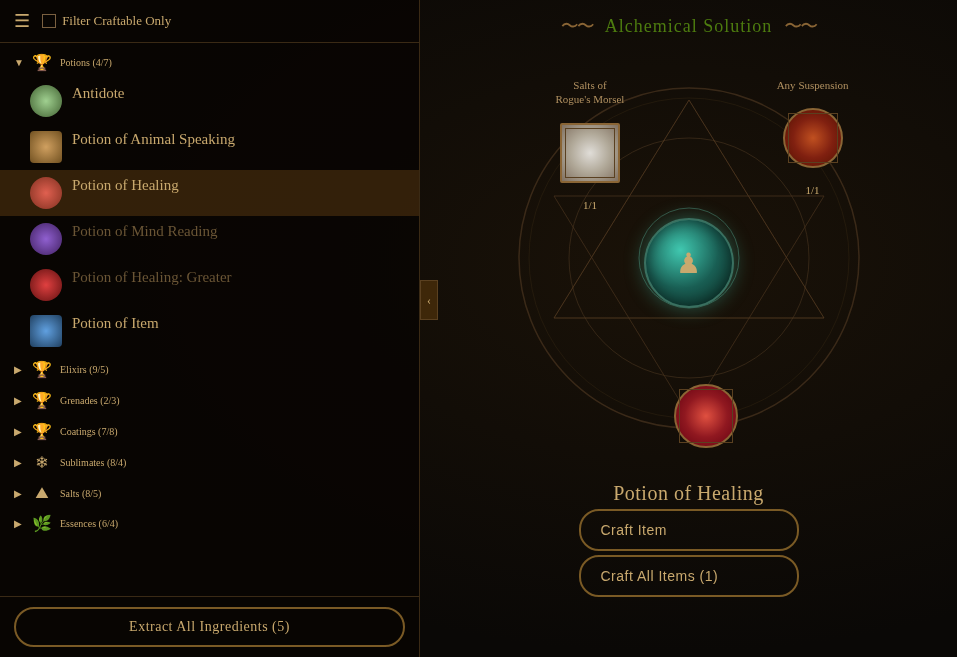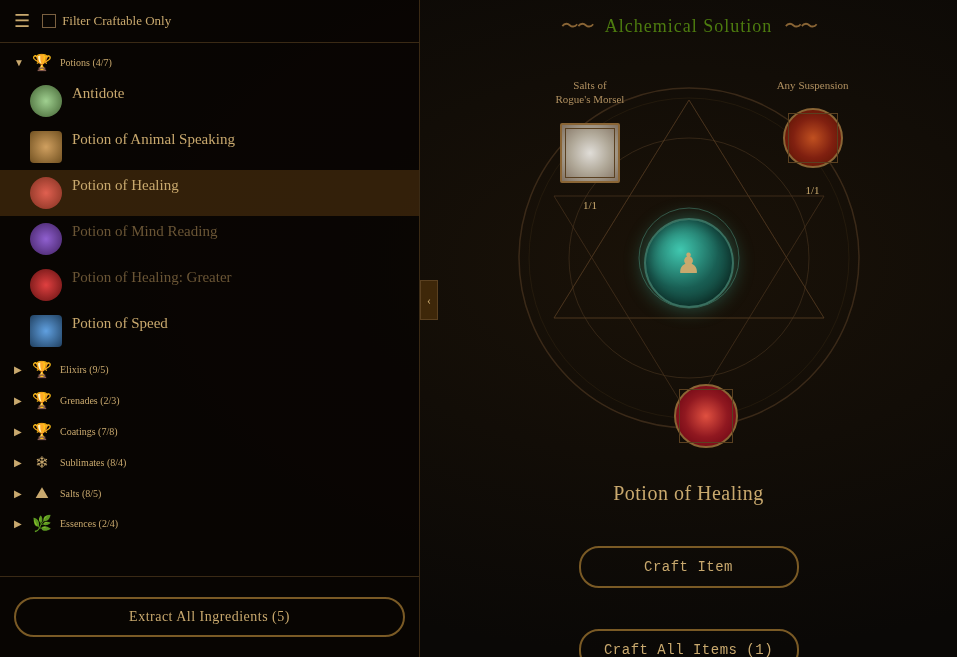--- a/index.html
+++ b/index.html
@@ -140,21 +140,21 @@
       flex-shrink: 0;
     }
 
     .item-label {
       font-size: 15px;
       color: #c9a96e;
     }
 
     
     .bottom-bar {
-      padding: 20px 14px;
+      padding: 10px 14px;
       border-top: 1px solid #3a2a15;
     }
 
     .extract-btn {
       width: 100%;
       padding: 10px;
       background: transparent;
       border: 2px solid #7a5a25;
       border-radius: 20px;
       color: #c9a96e;
@@ -310,26 +310,25 @@
       padding-top: 4px;
     }
 
     .craft-btn {
       width: 220px;
       padding: 11px 20px;
       background: transparent;
       border: 2px solid #7a5a25;
       border-radius: 20px;
       color: #c9a96e;
-      font-family: Liberation Mono, monospace;
+      font-family: Liberation Sans, sans-serif;
       font-size: 14px;
       cursor: pointer;
-      text-align: center;
+      text-align: left;
       letter-spacing: 0.5px;
-      margin-top: 37px;
     }
 
     
     .scroll-btn {
       position: absolute;
       left: 424px;
       top: 50%;
       transform: translateY(-50%);
       width: 18px;
       height: 40px;
@@ -408,21 +407,21 @@
       <span class="item-label">Potion of Mind Reading</span>
     </div>
 
     <div class="item-row disabled">
       <div class="item-icon icon-healing-greater"></div>
       <span class="item-label">Potion of Healing: Greater</span>
     </div>
 
     <div class="item-row">
       <div class="item-icon icon-speed"></div>
-      <span class="item-label">Potion of Speed</span>
+      <span class="item-label">Potion of Item</span>
     </div>
 
     <div class="category-row">
       <span class="arrow">▶</span>
       <span class="category-icon">🏆</span>
       <span class="category-label">Elixirs (9/5)</span>
     </div>
 
     <div class="category-row">
       <span class="arrow">▶</span>
@@ -444,21 +443,21 @@
 
     <div class="category-row">
       <span class="arrow">▶</span>
       <span class="category-icon">⛰</span>
       <span class="category-label">Salts (8/5)</span>
     </div>
 
     <div class="category-row">
       <span class="arrow">▶</span>
       <span class="category-icon">🌿</span>
-      <span class="category-label">Essences (2/4)</span>
+      <span class="category-label">Essences (6/4)</span>
     </div>
 
   </div>
 
   <div class="bottom-bar">
     <button class="extract-btn">Extract All Ingredients (5)</button>
   </div>
 </div>
 
 <div class="scroll-btn" style="position:absolute;left:420px;top:300px;z-index:10;">

